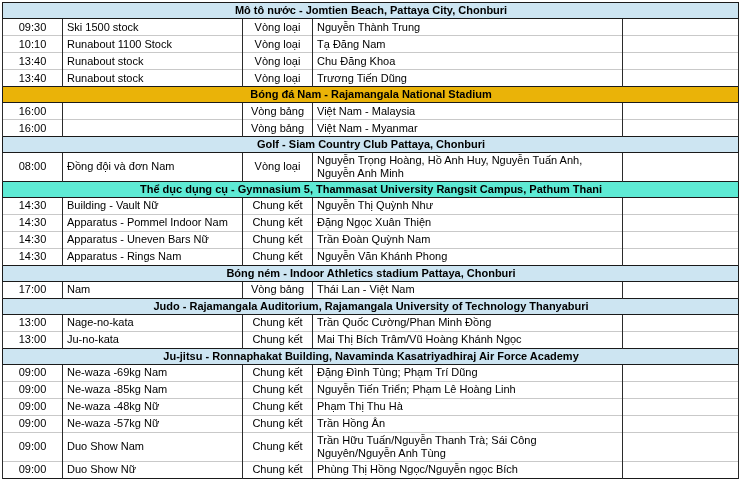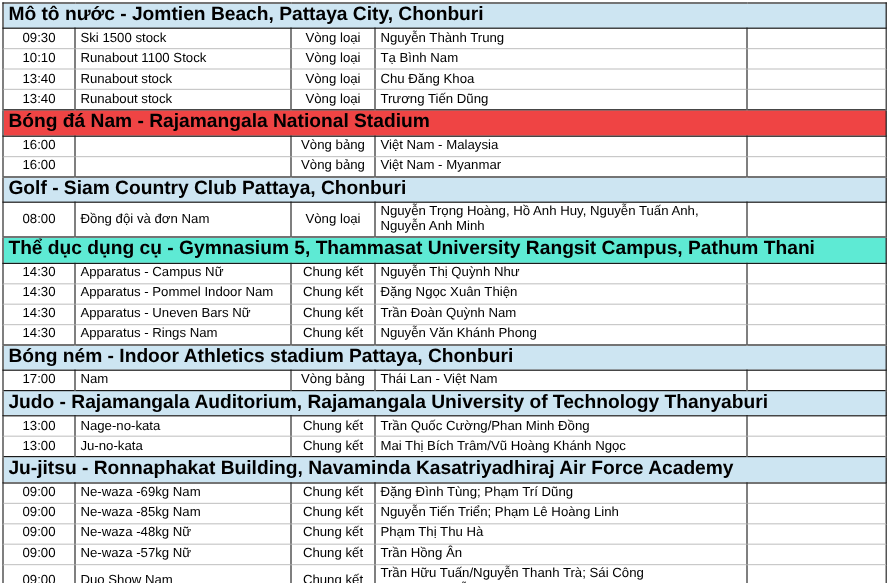--- a/index.html
+++ b/index.html
@@ -22,29 +22,30 @@
     table-layout: fixed;
     width: 736px;
     font-size: 11px;
     color: #000000;
     border: 1px solid #1a1a1a;
   }
   td { overflow: hidden; }
   tr.section-row td.section-header {
     background: #cde5f2;
     font-weight: bold;
-    font-size: 16px;
+    font-size: 11px;
     border-top: 1px solid #1a1a1a;
     border-bottom: 1px solid #1a1a1a;
     border-left: 1px solid #1a1a1a;
     border-right: 1px solid #1a1a1a;
     padding: 1px 3px 1px 4px;
     height: 13px;
     line-height: 1.15;
     white-space: nowrap;
+    text-align: center;
   }
   tr.data-row td {
     border-left: 1px solid #2b2b2b;
     border-right: 1px solid #2b2b2b;
     border-top: 1px solid #c9c9c9;
     border-bottom: none;
     padding: 1px 4px;
     height: 14px;
     line-height: 1.18;
     vertical-align: middle;
@@ -76,39 +77,39 @@
           <td class="cell-time">09:30</td>
           <td class="cell-event">Ski 1500 stock</td>
           <td class="cell-round">Vòng loại</td>
           <td class="cell-names">Nguyễn Thành Trung</td>
           <td class="cell-notes"></td>
         </tr>
         <tr class="data-row">
           <td class="cell-time">10:10</td>
           <td class="cell-event">Runabout 1100 Stock</td>
           <td class="cell-round">Vòng loại</td>
-          <td class="cell-names">Tạ Bình Nam</td>
+          <td class="cell-names">Tạ Đăng Nam</td>
           <td class="cell-notes"></td>
         </tr>
         <tr class="data-row">
           <td class="cell-time">13:40</td>
           <td class="cell-event">Runabout stock</td>
           <td class="cell-round">Vòng loại</td>
           <td class="cell-names">Chu Đăng Khoa</td>
           <td class="cell-notes"></td>
         </tr>
         <tr class="data-row">
           <td class="cell-time">13:40</td>
           <td class="cell-event">Runabout stock</td>
           <td class="cell-round">Vòng loại</td>
           <td class="cell-names">Trương Tiến Dũng</td>
           <td class="cell-notes"></td>
         </tr>
         <tr class="section-row">
-          <td colspan="5" class="section-header" style="background: #ef4444; margin-top: 12px;">Bóng đá Nam - Rajamangala National Stadium</td>
+          <td colspan="5" class="section-header" style="background: #eab308; margin-top: 12px;">Bóng đá Nam - Rajamangala National Stadium</td>
         </tr>
         <tr class="data-row">
           <td class="cell-time">16:00</td>
           <td class="cell-event"></td>
           <td class="cell-round">Vòng bảng</td>
           <td class="cell-names">Việt Nam - Malaysia</td>
           <td class="cell-notes"></td>
         </tr>
         <tr class="data-row">
           <td class="cell-time">16:00</td>
@@ -125,21 +126,21 @@
           <td class="cell-event">Đồng đội và đơn Nam</td>
           <td class="cell-round">Vòng loại</td>
           <td class="cell-names">Nguyễn Trọng Hoàng, Hồ Anh Huy, Nguyễn Tuấn Anh, Nguyễn Anh Minh</td>
           <td class="cell-notes"></td>
         </tr>
         <tr class="section-row">
           <td colspan="5" class="section-header" style="background: #5eead4;">Thể dục dụng cụ - Gymnasium 5, Thammasat University Rangsit Campus, Pathum Thani</td>
         </tr>
         <tr class="data-row">
           <td class="cell-time">14:30</td>
-          <td class="cell-event">Apparatus - Campus Nữ</td>
+          <td class="cell-event">Building - Vault Nữ</td>
           <td class="cell-round">Chung kết</td>
           <td class="cell-names">Nguyễn Thị Quỳnh Như</td>
           <td class="cell-notes"></td>
         </tr>
         <tr class="data-row">
           <td class="cell-time">14:30</td>
           <td class="cell-event">Apparatus - Pommel Indoor Nam</td>
           <td class="cell-round">Chung kết</td>
           <td class="cell-names">Đặng Ngọc Xuân Thiện</td>
           <td class="cell-notes"></td>

